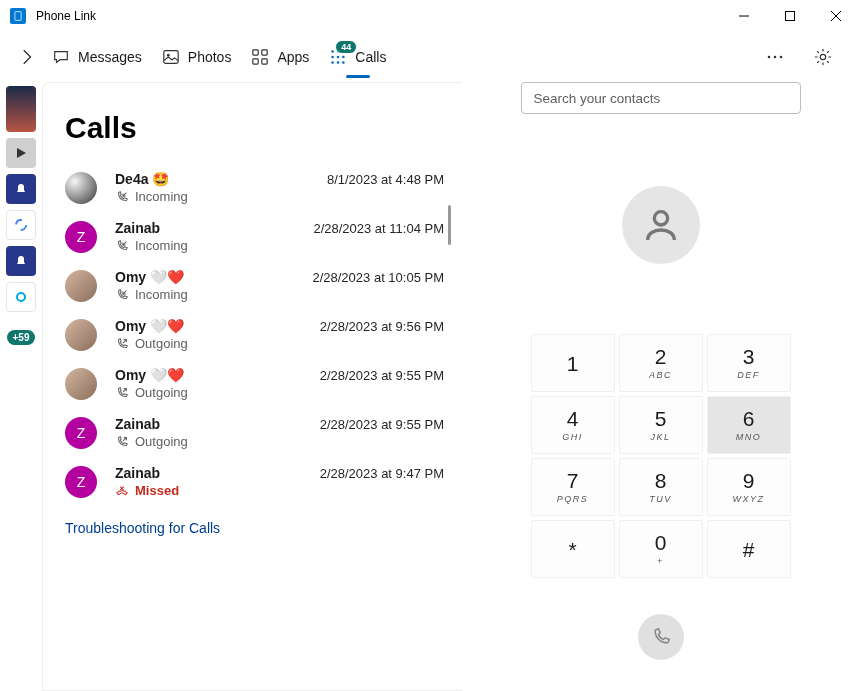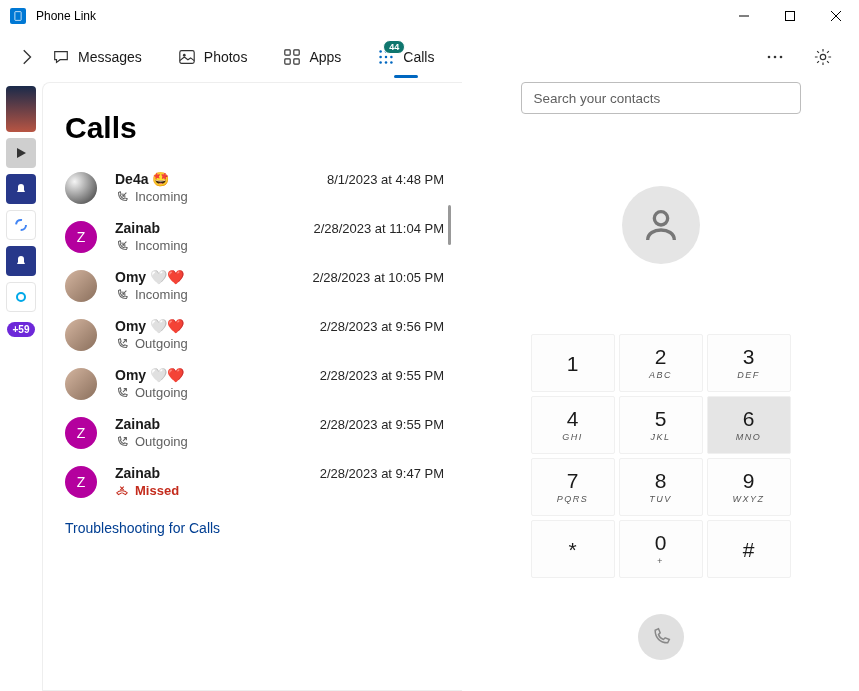--- a/index.html
+++ b/index.html
@@ -7,37 +7,37 @@
 
 .titlebar { height: 32px; display: flex; align-items: center; padding-left: 10px; }
 .titlebar .app-icon { width: 16px; height: 16px; background: #0078d4; margin-right: 10px; display: flex; align-items: center; justify-content: center; border-radius: 2px; }
 .titlebar .app-title { font-size: 12px; color: #000; }
 .window-controls { position: absolute; right: 0; top: 0; display: flex; }
 .window-controls div { width: 46px; height: 32px; display: flex; align-items: center; justify-content: center; }
 .window-controls svg { width: 10px; height: 10px; }
 
 .navbar { height: 50px; display: flex; align-items: center; padding: 0 10px; border-bottom: 1px solid transparent; }
 .nav-back { width: 32px; height: 32px; display: flex; align-items: center; justify-content: center; margin-right: 10px; }
-.nav-tabs { display: flex; gap: 36px; align-items: center; }
+.nav-tabs { display: flex; gap: 20px; align-items: center; }
 .nav-tab { display: flex; align-items: center; gap: 8px; font-size: 14px; color: #1a1a1a; cursor: pointer; position: relative; padding: 4px 0; }
 .nav-tab.active::after { content: ''; position: absolute; bottom: -8px; left: 50%; transform: translateX(-50%); width: 24px; height: 3px; background: #0067c0; border-radius: 2px; }
 .nav-tab .badge { position: absolute; top: -8px; left: 6px; background: #0f766e; color: #fff; font-size: 9px; font-weight: bold; border-radius: 8px; padding: 1px 5px; border: 1.5px solid #fff; }
 .nav-right { margin-left: auto; display: flex; gap: 16px; align-items: center; padding-right: 10px; }
 .nav-right div { width: 32px; height: 32px; display: flex; align-items: center; justify-content: center; }
 
 .main-area { display: flex; height: calc(100% - 82px); }
 
 .side-rail { width: 42px; padding-top: 4px; display: flex; flex-direction: column; gap: 6px; align-items: center; }
 .side-rail .thumb { width: 30px; height: 46px; border-radius: 4px; background: linear-gradient(180deg, #1a2a4a, #b85543); }
 .side-rail .sq { width: 30px; height: 30px; border-radius: 4px; display: flex; align-items: center; justify-content: center; }
 .side-rail .sq.play { background: #cfcfcf; }
 .side-rail .sq.bell { background: #27388a; color: #fff; }
 .side-rail .sq.g { background: #fff; border: 1px solid #e5e5e5; }
 .side-rail .sq.o { background: #fff; border: 1px solid #e5e5e5; }
-.side-rail .count-badge { background: #6d28d9; color: #fff; font-size: 10px; font-weight: 600; border-radius: 10px; padding: 2px 6px; margin-top: 4px; }
+.side-rail .count-badge { background: #0f766e; color: #fff; font-size: 10px; font-weight: 600; border-radius: 10px; padding: 2px 6px; margin-top: 12px; }
 
 .calls-panel { width: 420px; background: #fff; padding: 0; overflow-y: auto; border-radius: 8px 0 0 0; border: 1px solid #eee; border-right: none; height: 100%; }
 .calls-panel h1 { font-size: 30px; font-weight: 600; padding: 28px 0 18px 22px; }
 
 .call-list { }
 .call-item { display: flex; align-items: center; padding: 8px 18px 8px 22px; gap: 18px; }
 .avatar { width: 32px; height: 32px; border-radius: 50%; flex-shrink: 0; display: flex; align-items: center; justify-content: center; font-size: 14px; color: #fff; font-weight: 400; }
 .avatar.img1 { background: radial-gradient(circle at 30% 30%, #f5f5f5, #333); }
 .avatar.purple { background: #b4009e; }
 .avatar.img2 { background: linear-gradient(135deg, #d4b5a0, #8a6f5c); }

